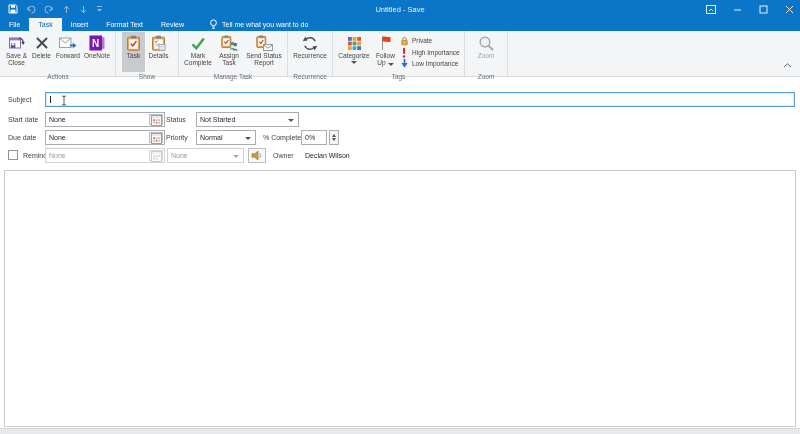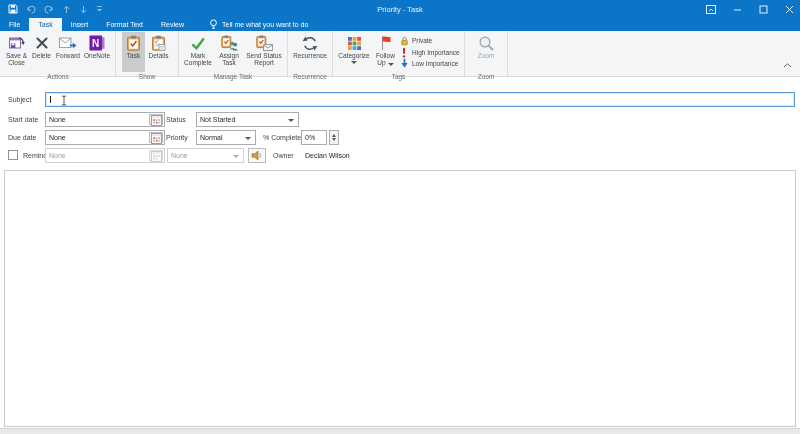--- a/index.html
+++ b/index.html
@@ -131,21 +131,21 @@
             <path d="M4.5 1v6.5M1.8 5 4.5 7.7 7.2 5" fill="none" stroke="#fff"></path>
           </svg>
       </span>
       <span class="qat-btn dim">
         <svg width="7" height="8" viewBox="0 0 7 8">
             <path d="M1 1.5h5" stroke="#fff"></path>
             <path d="M1 4 3.5 6.5 6 4z" fill="#fff"></path>
           </svg>
       </span>
     </div>
-    <div class="win-title">Priority - Task</div>
+    <div class="win-title">Untitled - Save</div>
     <div class="win-controls">
       <span>
         <svg width="10" height="9" viewBox="0 0 10 9">
             <rect x="0.5" y="0.5" width="9" height="8" fill="none" stroke="#fff"></rect>
             <path d="M3 6 5 4 7 6" fill="none" stroke="#fff"></path>
           </svg>
       </span>
       <span>
         <svg width="9" height="9" viewBox="0 0 9 9">
             <path d="M1 5h7" stroke="#fff"></path>

